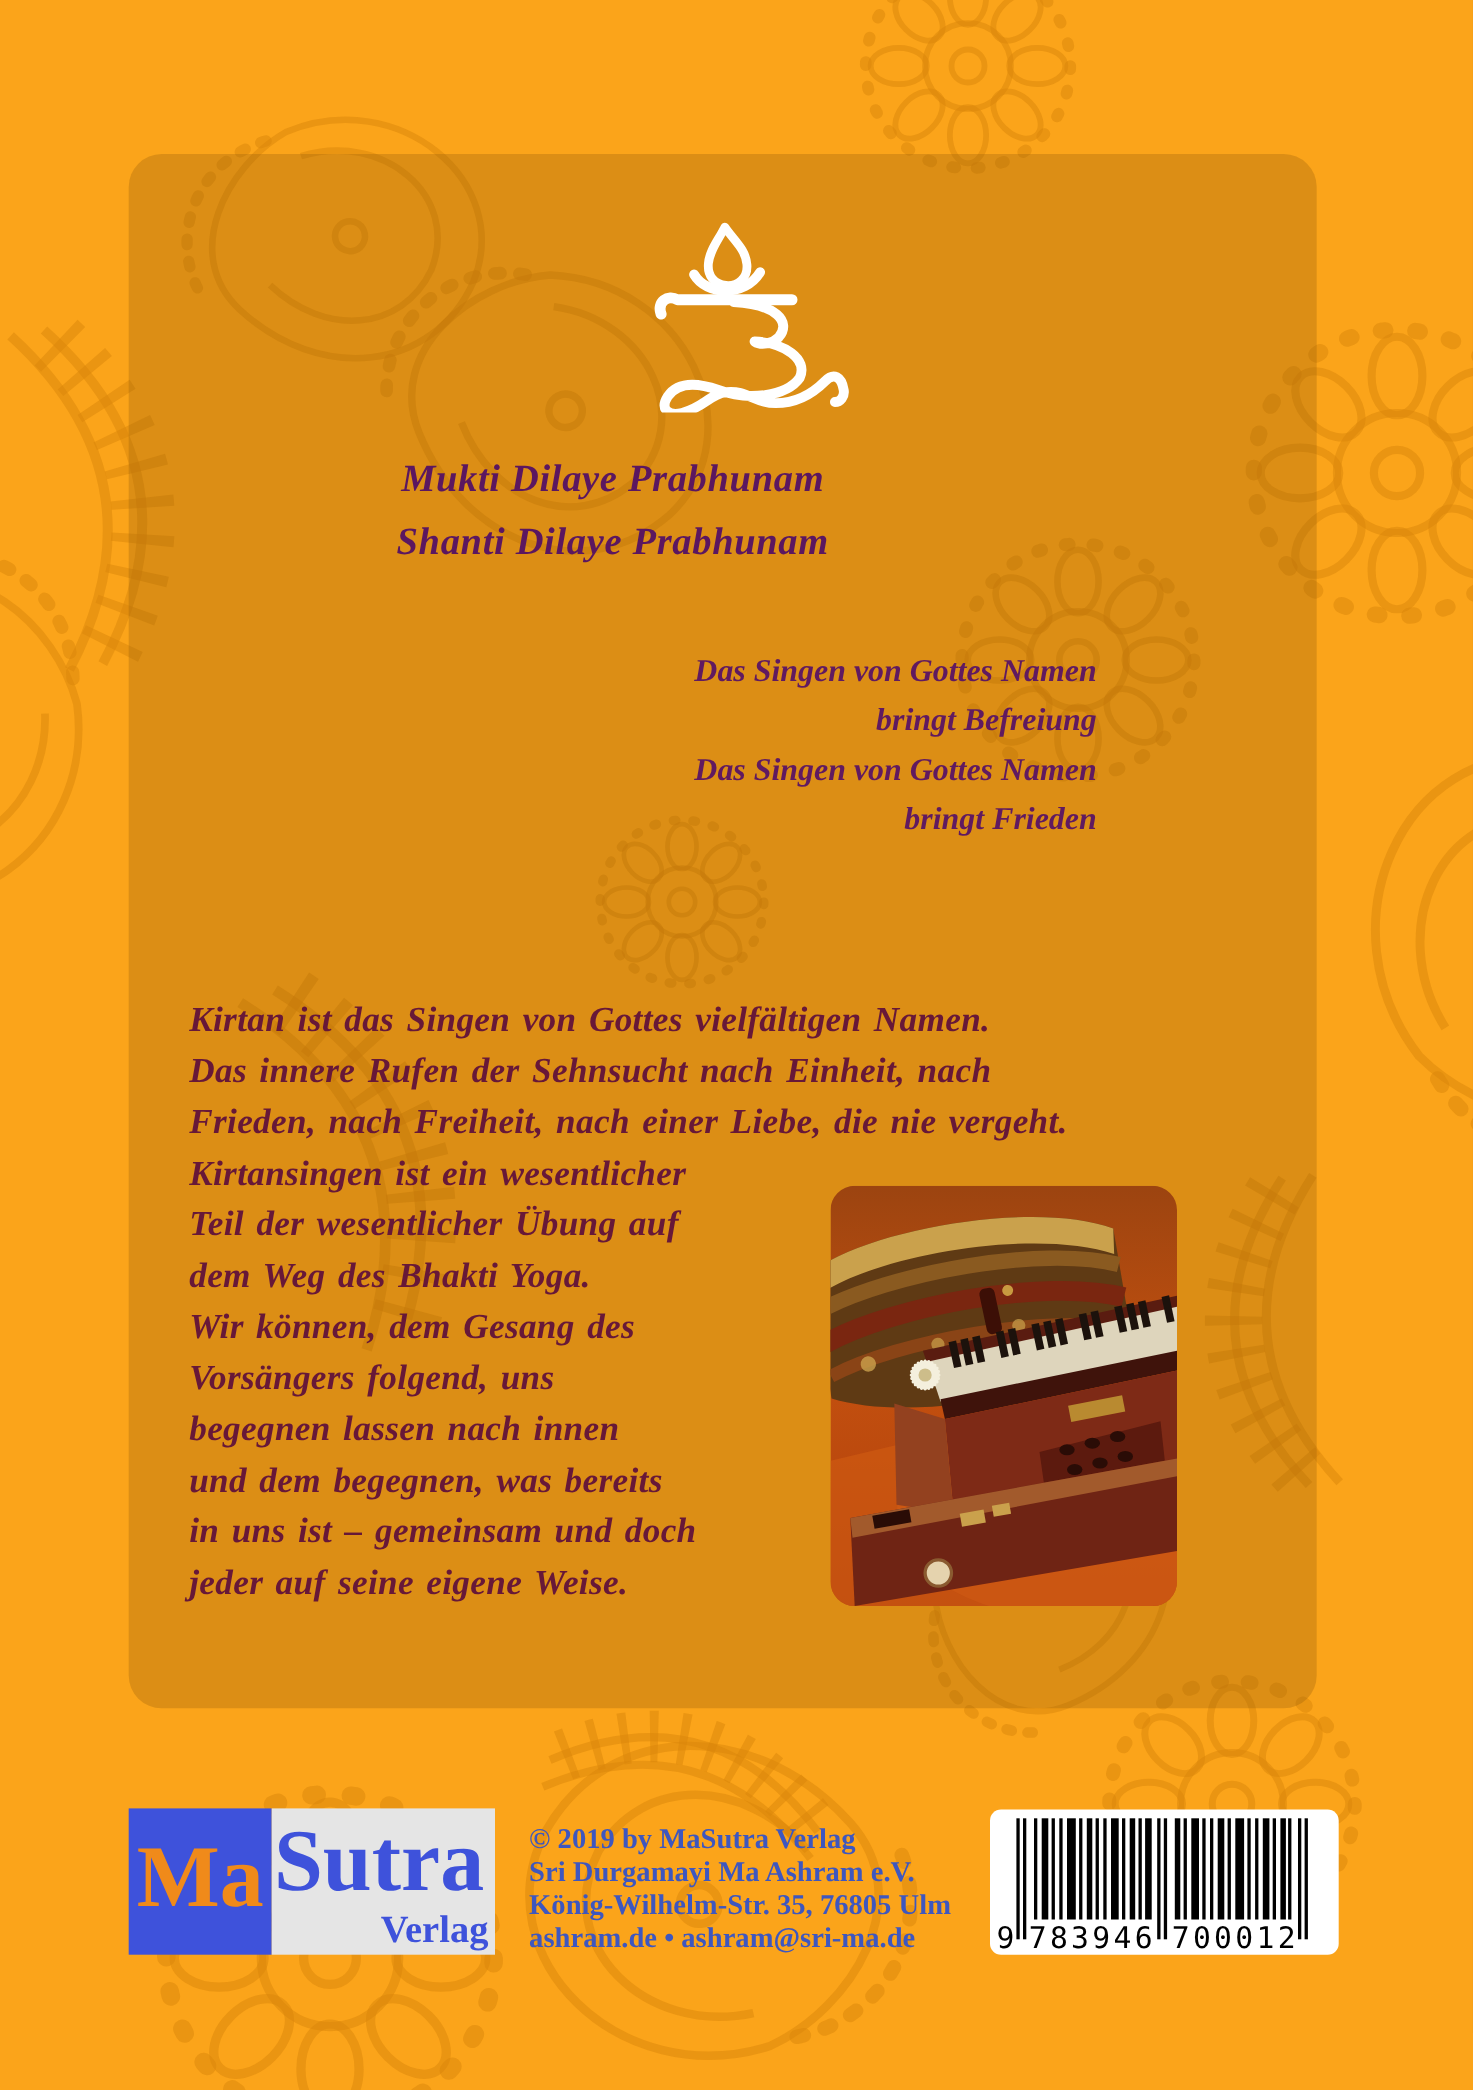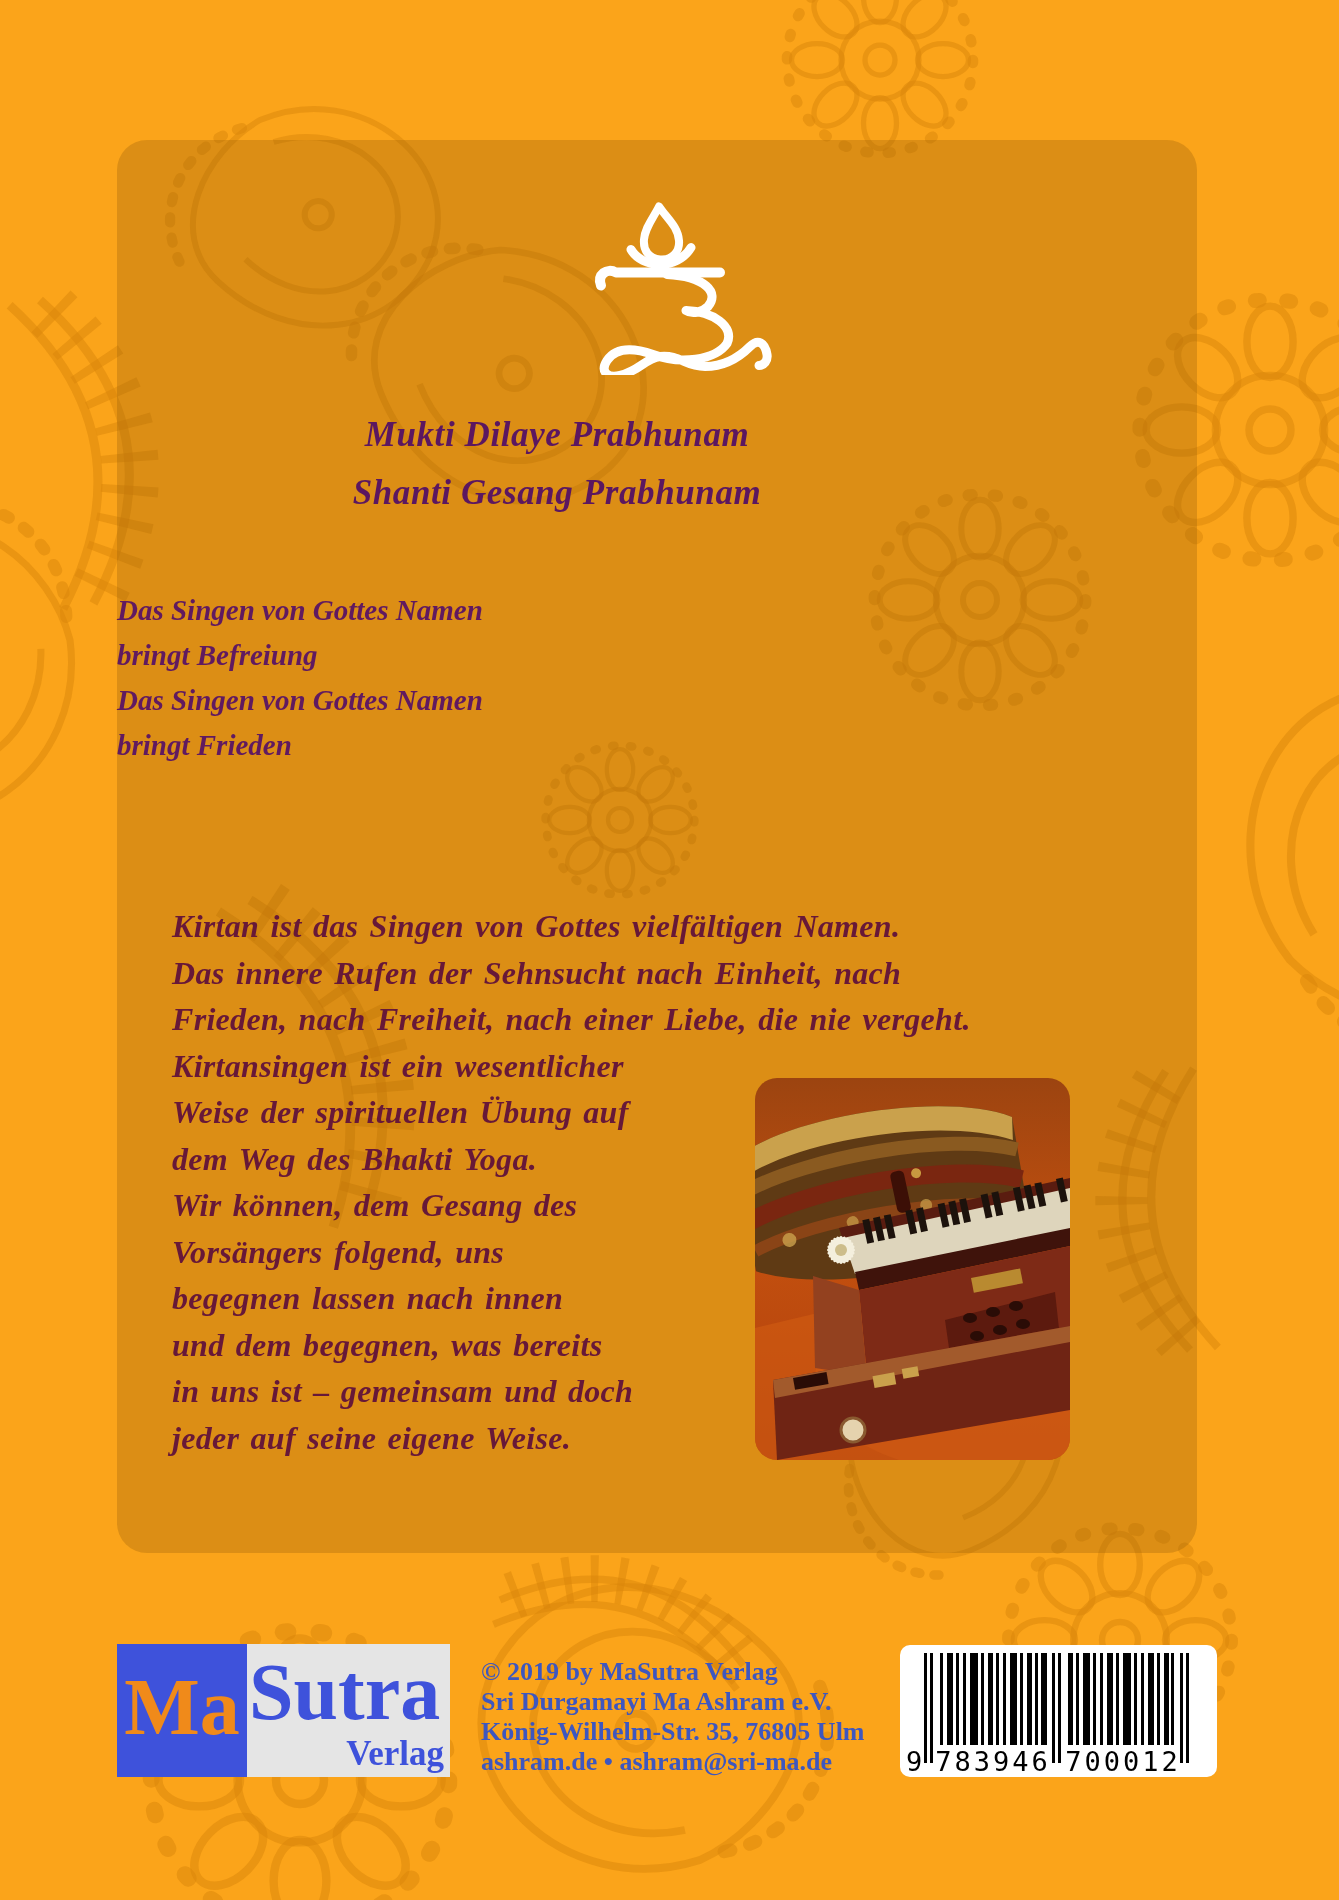--- a/index.html
+++ b/index.html
@@ -18,21 +18,21 @@
   .content{z-index:2;}
   
   #om{left:545px;top:200px;width:240px;height:175px;z-index:2;}
   
   #mantra{
     left:117px;top:406px;width:880px;text-align:center;
     color:#5B1760;font-style:italic;font-weight:bold;
     font-size:35px;line-height:58px;letter-spacing:0.6px;z-index:2;
   }
   #mantra-translation{
-    left:117px;top:588px;width:880px;text-align:left;
+    left:117px;top:588px;width:880px;text-align:right;
     color:#601A60;font-style:italic;font-weight:700;
     font-size:29px;line-height:45px;z-index:2;
   }
   
   #description{
     left:172px;top:903px;width:860px;
     color:#671838;font-style:italic;font-weight:bold;
     font-size:32px;line-height:46.5px;letter-spacing:0.3px;word-spacing:3px;
     z-index:2;white-space:nowrap;
   }
@@ -123,36 +123,36 @@
       C95,168 100,156 115,154
       C135,152 140,164 160,164
       C180,164 195,154 205,144
       C213,136 220,140 222,152
       C223,158 219,163 214,163"></path>
   </g>
 </svg>
 
 <div id="mantra" class="abs content">
   <div>Mukti Dilaye Prabhunam</div>
-  <div>Shanti Gesang Prabhunam</div>
+  <div>Shanti Dilaye Prabhunam</div>
 </div>
 
 <div id="mantra-translation" class="abs content">
   <div>Das Singen von Gottes Namen</div>
   <div>bringt Befreiung</div>
   <div>Das Singen von Gottes Namen</div>
   <div>bringt Frieden</div>
 </div>
 
 <div id="description" class="abs content">
   <div>Kirtan ist das Singen von Gottes vielfältigen Namen.</div>
   <div>Das innere Rufen der Sehnsucht nach Einheit, nach</div>
   <div>Frieden, nach Freiheit, nach einer Liebe, die nie vergeht.</div>
   <div>Kirtansingen ist ein wesentlicher</div>
-  <div>Weise der spirituellen Übung auf</div>
+  <div>Teil der wesentlicher Übung auf</div>
   <div>dem Weg des Bhakti Yoga.</div>
   <div>Wir können, dem Gesang des</div>
   <div>Vorsängers folgend, uns</div>
   <div>begegnen lassen nach innen</div>
   <div>und dem begegnen, was bereits</div>
   <div>in uns ist – gemeinsam und doch</div>
   <div>jeder auf seine eigene Weise.</div>
 </div>
 
 <svg id="photo" class="abs content" viewBox="0 0 315 382">

